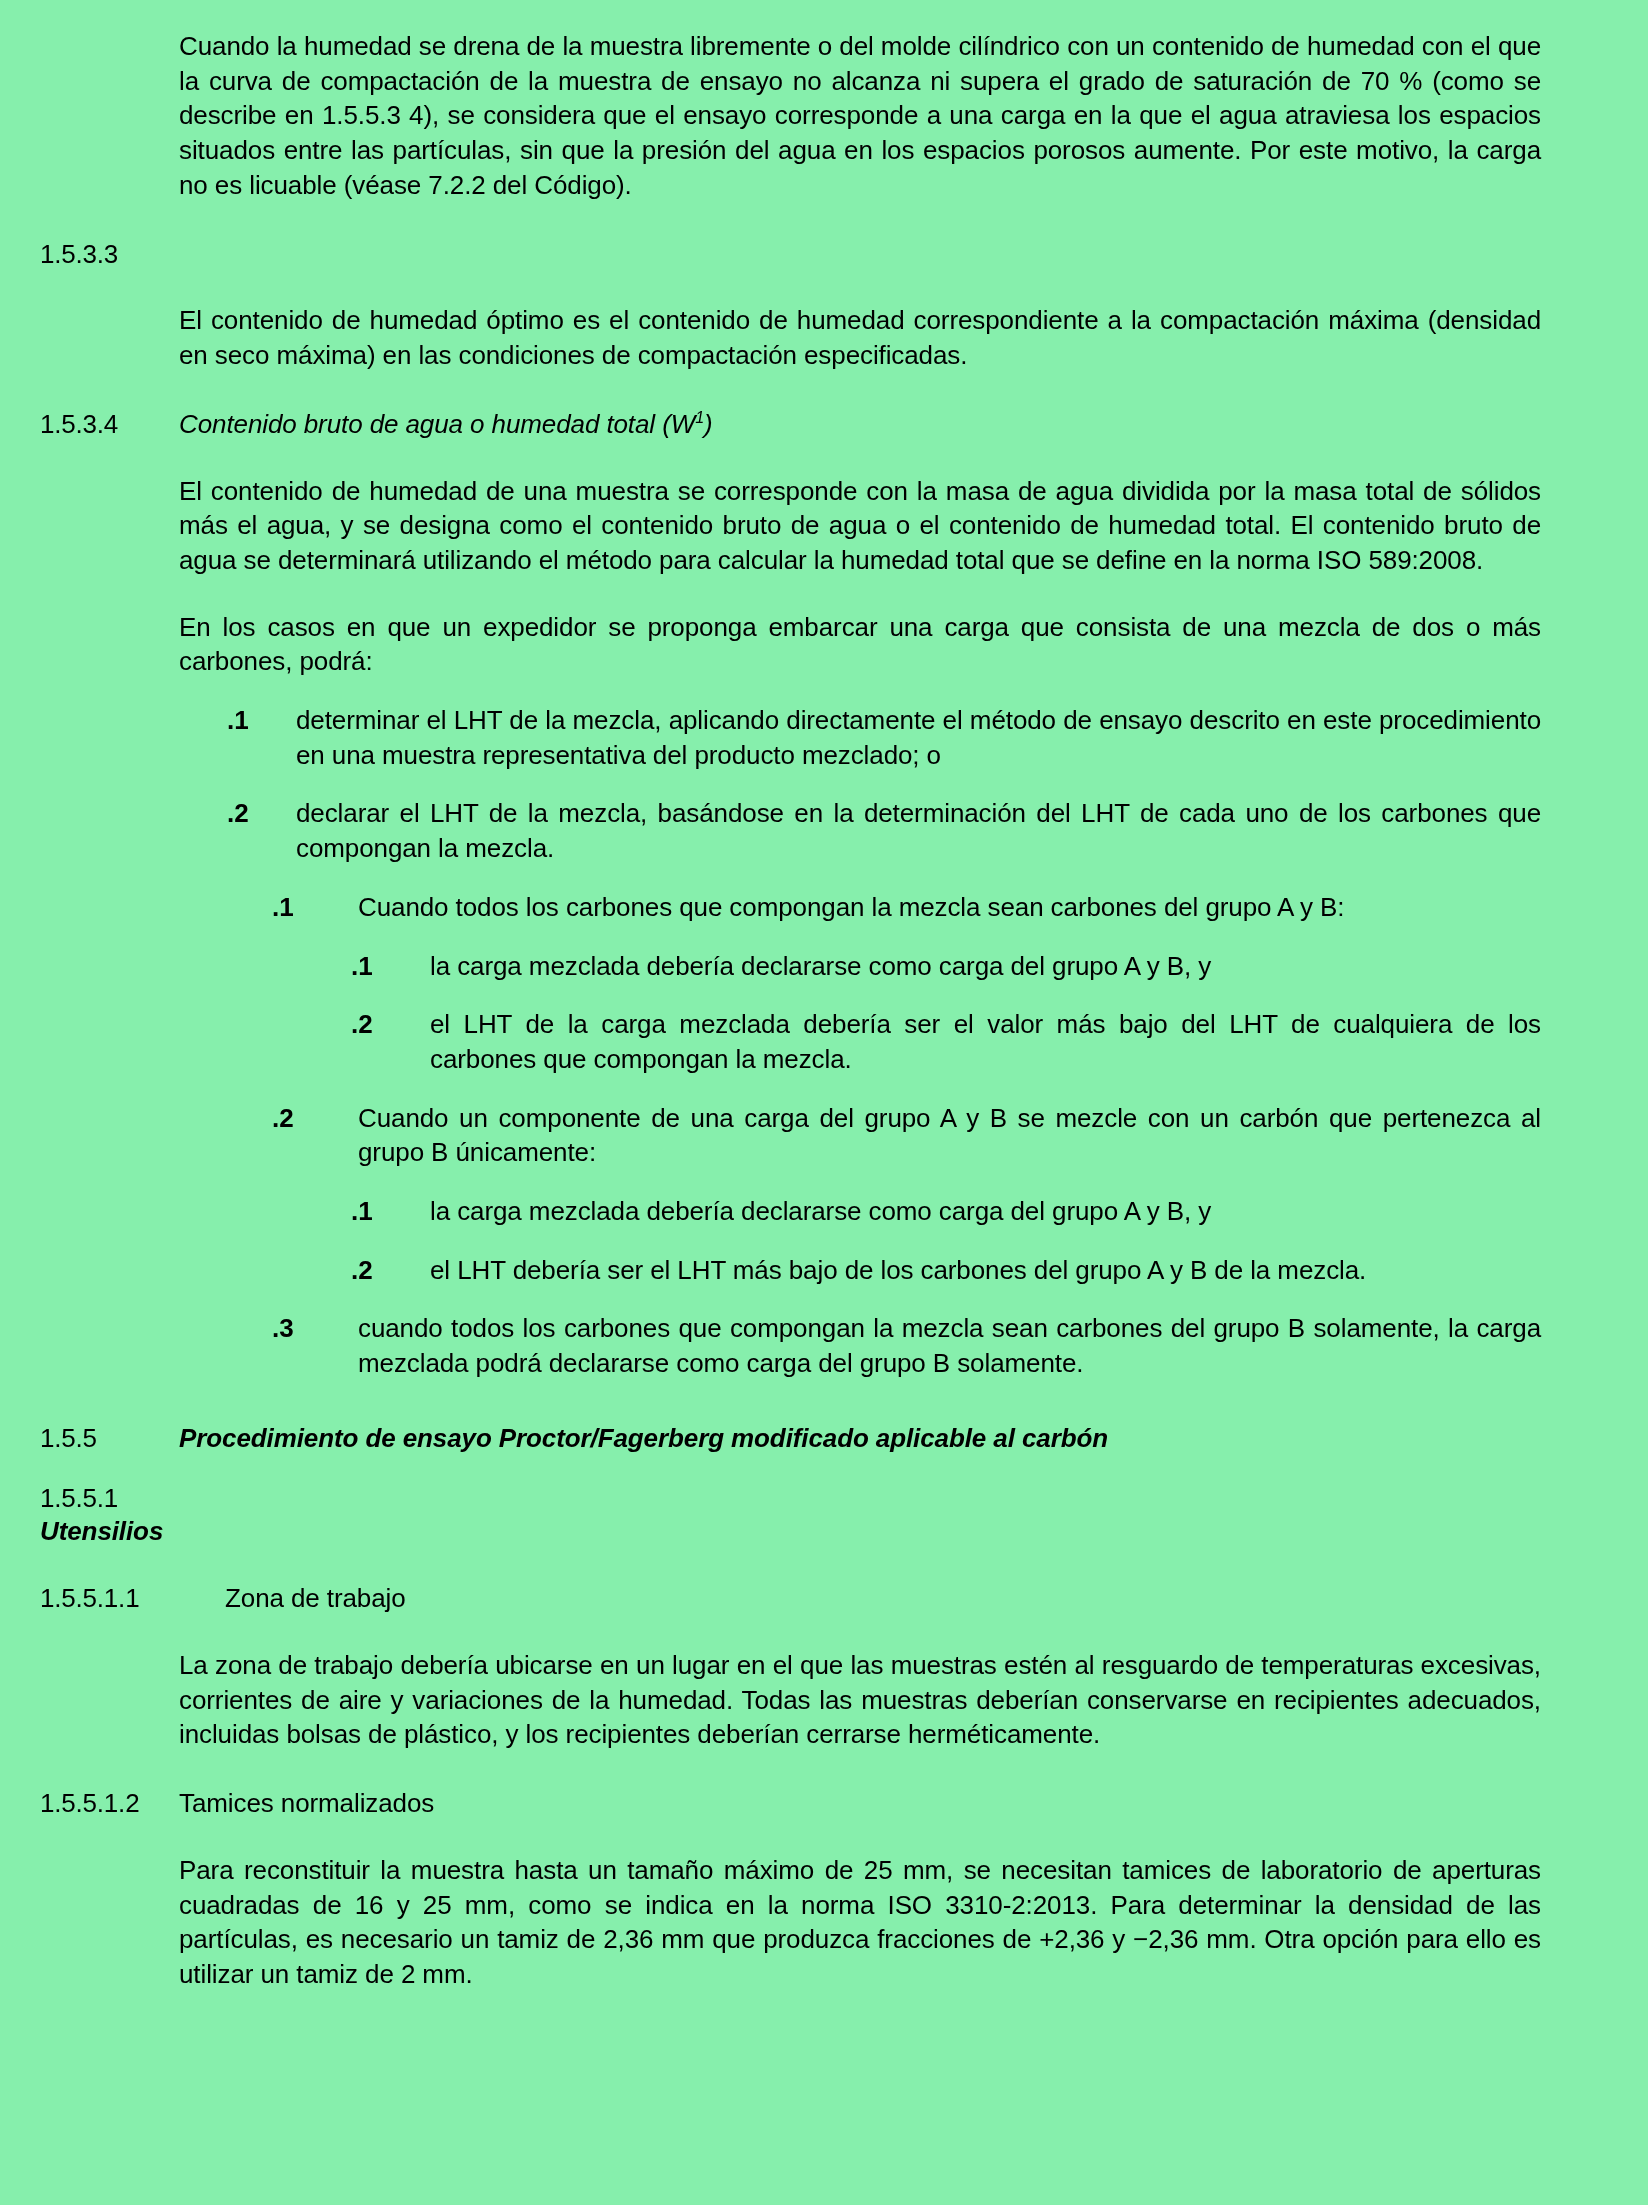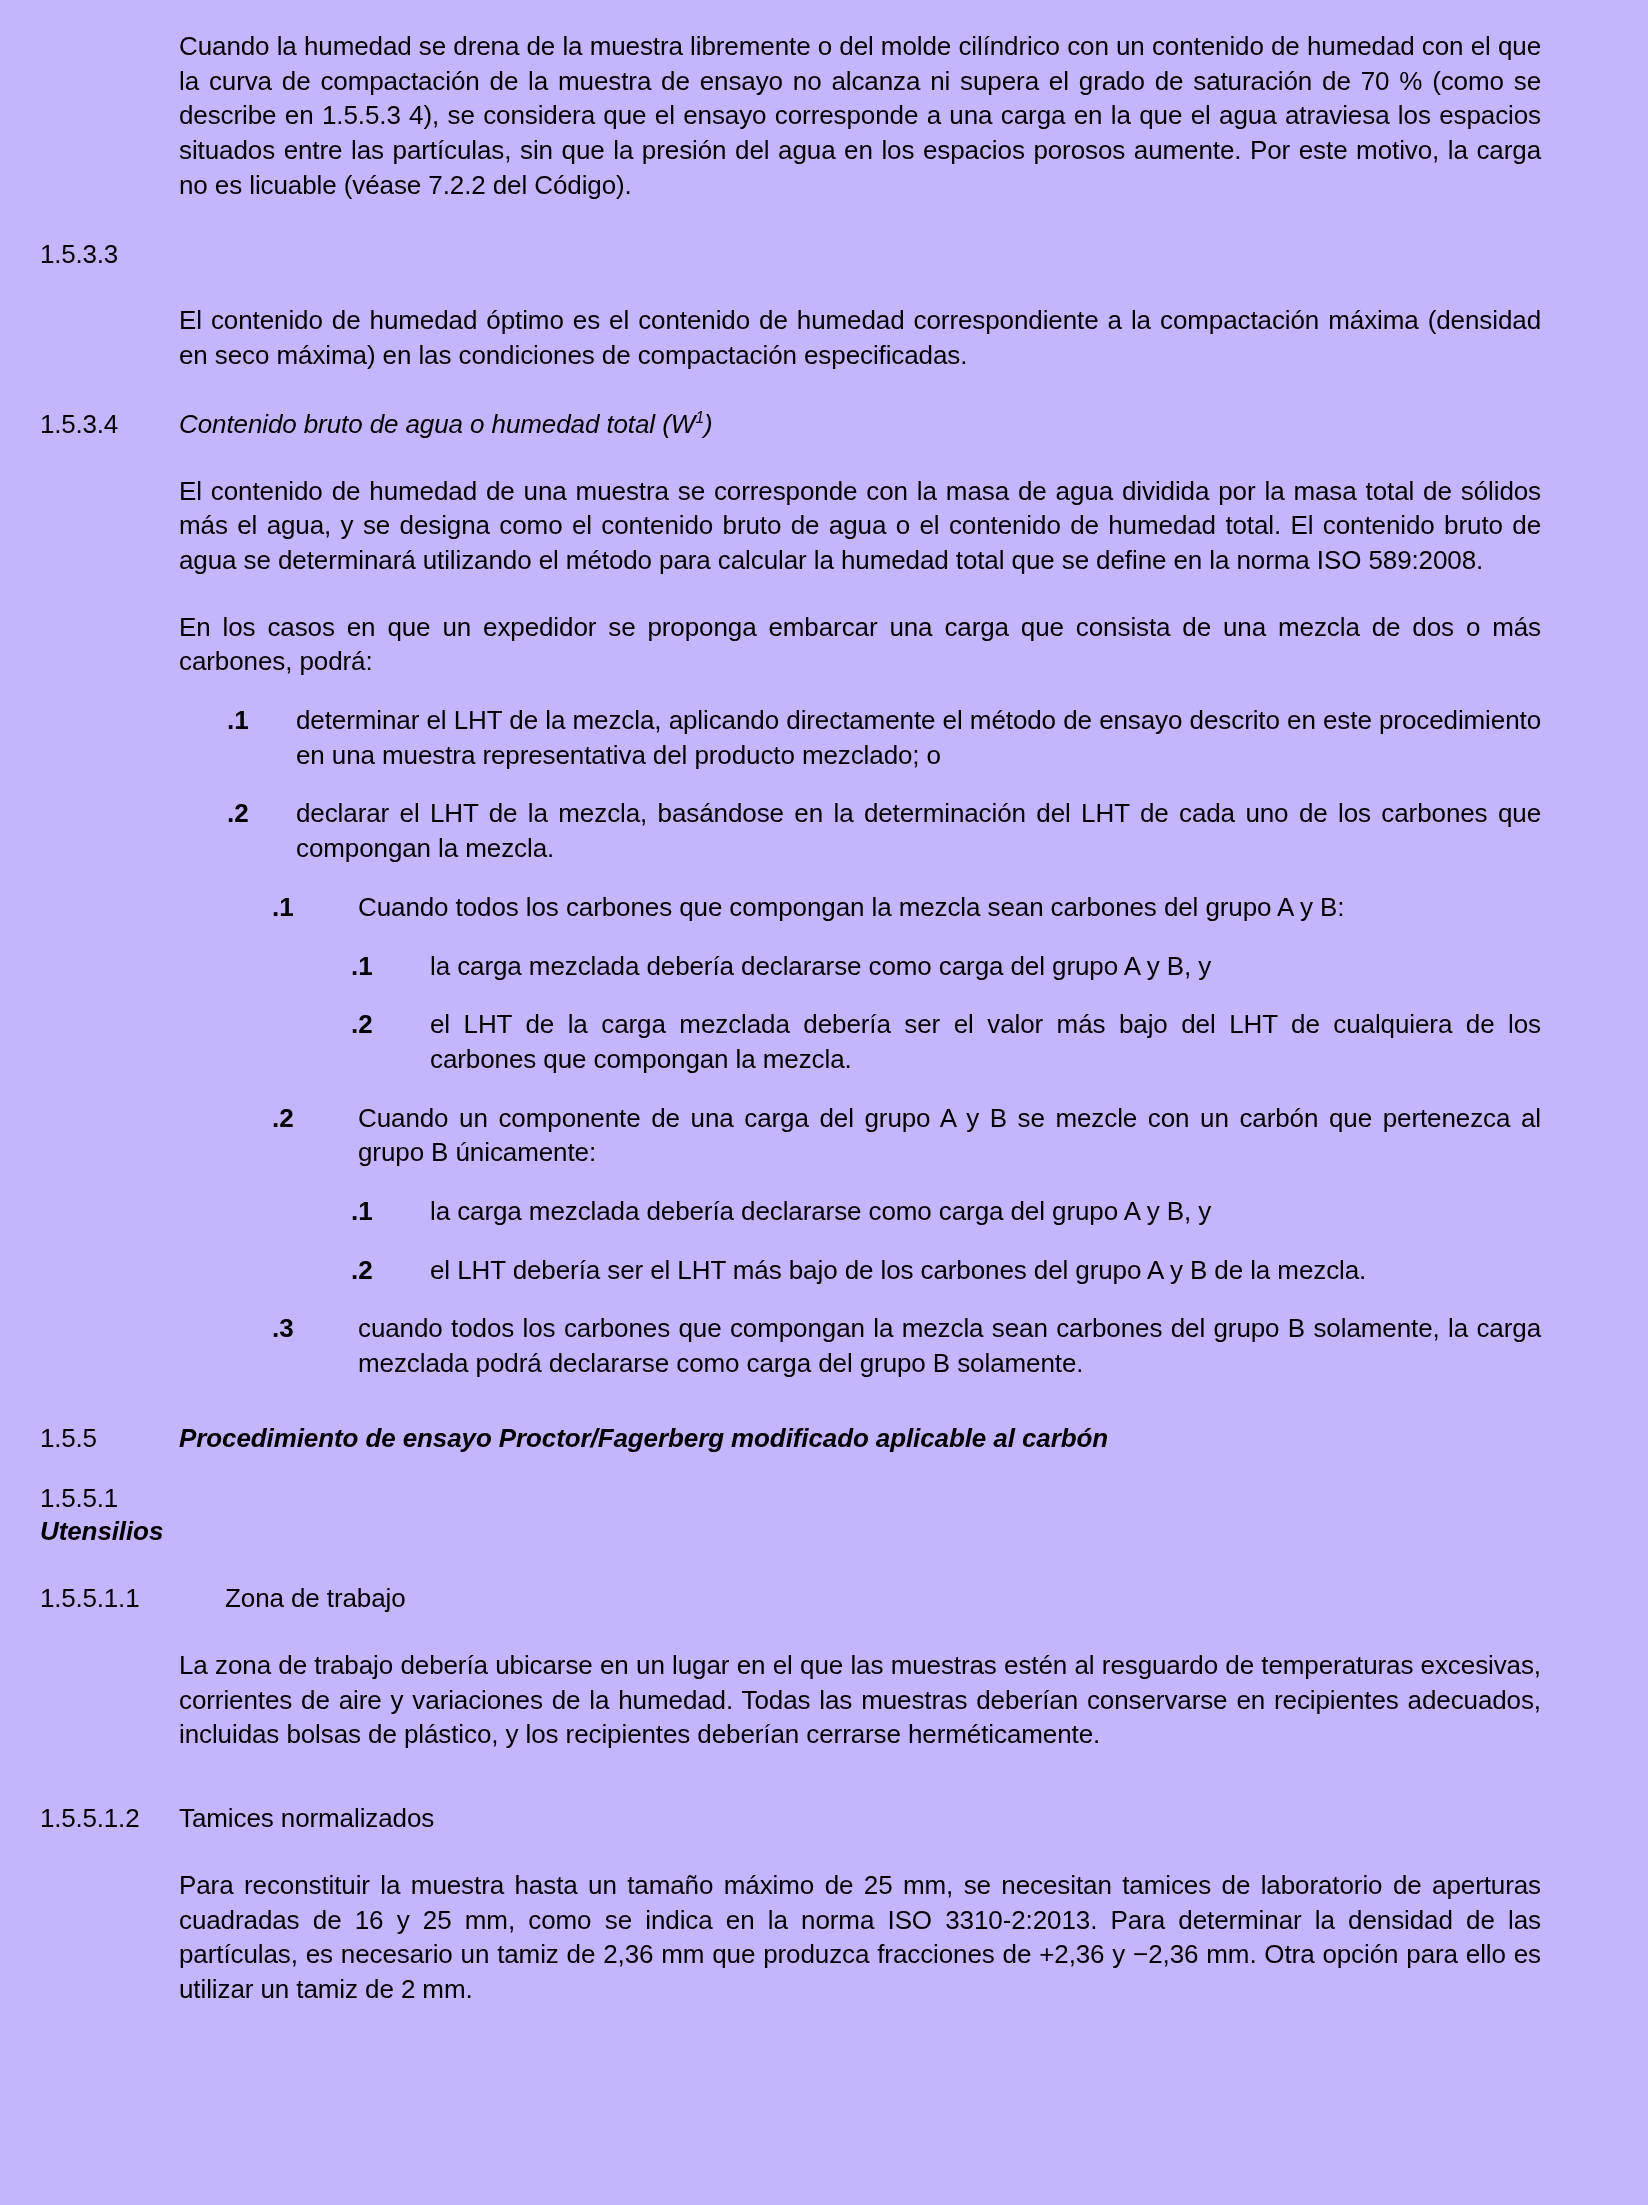--- a/index.html
+++ b/index.html
@@ -9,21 +9,21 @@
     background: #ffffff;
   }
   body {
     font-family: "Liberation Sans", sans-serif;
     color: #000000;
   }
   #page {
     width: 1648px;
     height: 2205px;
     position: relative;
-    background: #c4b5fd;
+    background: #86efac;
     box-sizing: border-box;
     padding: 29px 107px 0 40px;
     overflow: hidden;
   }
 
   
   .block {
     display: flex;
     align-items: flex-start;
   }
@@ -192,21 +192,21 @@
   </div>
 
   <div class="block heading gut-A upright" style="margin-top:33px;gap:46px;">
     <span class="num">1.5.5.1.1</span>
     <span class="title">Zona de trabajo</span>
   </div>
   <div class="para-wrap">
     <p class="body">La zona de trabajo debería ubicarse en un lugar en el que las muestras estén al resguardo de temperaturas excesivas, corrientes de aire y variaciones de la humedad. Todas las muestras deberían conservarse en recipientes adecuados, incluidas bolsas de plástico, y los recipientes deberían cerrarse herméticamente.</p>
   </div>
 
-  <div class="block heading gut-A upright" style="margin-top:50px;">
+  <div class="block heading gut-A upright" style="margin-top:35px;">
     <span class="num">1.5.5.1.2</span>
     <span class="title">Tamices normalizados</span>
   </div>
   <div class="para-wrap">
     <p class="body">Para reconstituir la muestra hasta un tamaño máximo de 25 mm, se necesitan tamices de laboratorio de aperturas cuadradas de 16 y 25 mm, como se indica en la norma ISO 3310-2:2013. Para determinar la densidad de las partículas, es necesario un tamiz de 2,36 mm que produzca fracciones de +2,36 y −2,36 mm. Otra opción para ello es utilizar un tamiz de 2 mm.</p>
   </div>
 
 </div>
 
 

